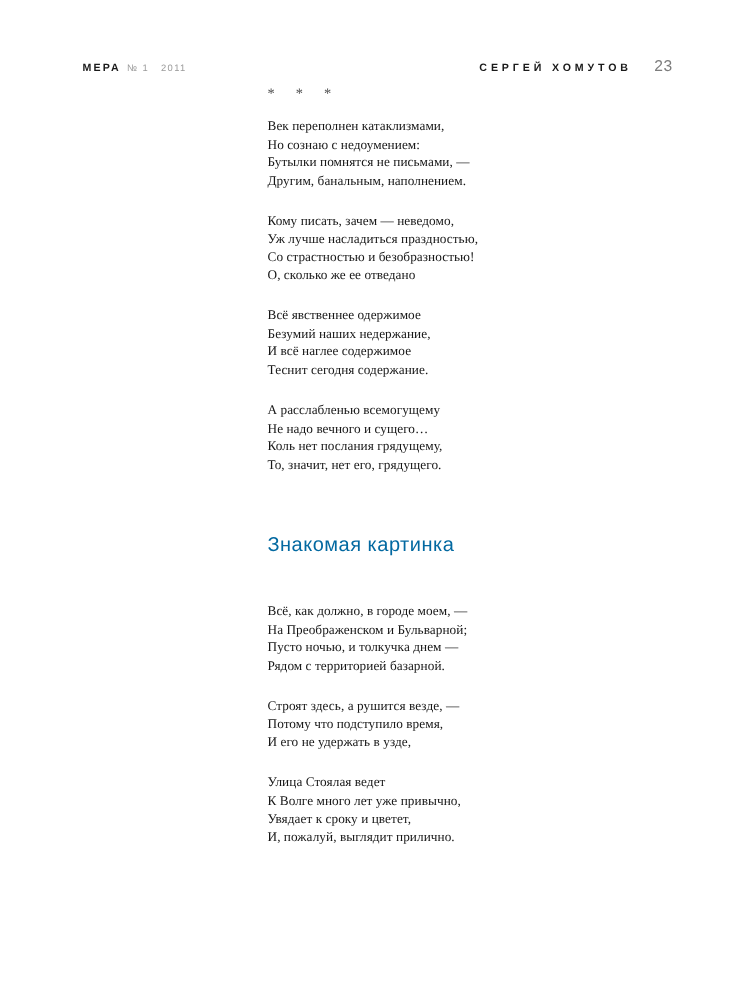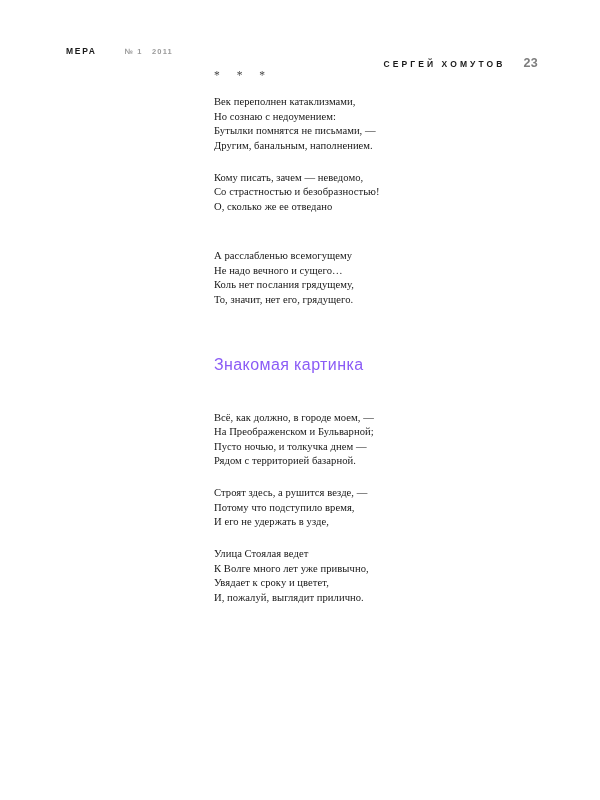--- a/index.html
+++ b/index.html
@@ -24,63 +24,62 @@
 
   
   .running-head {
     position: absolute;
     top: 46px;
     left: 66px;
     right: 62px;
     height: 16px;
     display: flex;
     align-items: baseline;
-    flex-direction: column;
   }
   .rh-left {
     display: flex;
     align-items: baseline;
     white-space: nowrap;
   }
   .journal-name {
     font-family: "Liberation Sans", "DejaVu Sans", sans-serif;
     font-size: 8.5px;
     font-weight: 700;
     letter-spacing: 1.7px;
     color: #1a1a1a;
     text-transform: uppercase;
   }
   .issue-info {
     font-family: "Liberation Sans", "DejaVu Sans", sans-serif;
     font-size: 7.5px;
-    font-weight: 700;
+    font-weight: 400;
     letter-spacing: 1.1px;
     color: #9a9a9a;
-    margin-left: 28px;
+    margin-left: 5px;
     white-space: pre;
   }
   .rh-right {
     margin-left: auto;
     display: flex;
     align-items: baseline;
     white-space: nowrap;
   }
   .author-name {
     font-family: "Liberation Sans", "DejaVu Sans", sans-serif;
     font-size: 8.5px;
     font-weight: 700;
     letter-spacing: 3.1px;
     color: #1a1a1a;
     text-transform: uppercase;
     margin-left: 48px;
   }
   .page-number {
     font-family: "Liberation Sans", "DejaVu Sans", sans-serif;
     font-size: 12.5px;
-    font-weight: 700;
+    font-weight: 400;
     color: #7d7d7d;
     margin-left: 18px;
     letter-spacing: 0.3px;
   }
 
   
   .content {
     position: absolute;
     top: 68px;
     left: 214px;
@@ -98,21 +97,21 @@
     color: #444444;
     line-height: 14px;
     margin: 0 0 13px 0;
     height: 14px;
   }
 
   .poem-title {
     font-family: "Liberation Sans", "DejaVu Sans", sans-serif;
     font-size: 16px;
     font-weight: 300;
-    color: #8b5cf6;
+    color: #0369a1;
     letter-spacing: 0.4px;
     line-height: 20px;
     margin: 0;
     white-space: nowrap;
   }
 
   .stanza {
     margin: 0;
     padding: 0;
   }
@@ -153,25 +152,32 @@
       <div class="stanza">
         <div class="line">Век переполнен катаклизмами,</div>
         <div class="line">Но сознаю с недоумением:</div>
         <div class="line">Бутылки помнятся не письмами, —</div>
         <div class="line">Другим, банальным, наполнением.</div>
       </div>
       <div class="gap-stanza"></div>
 
       <div class="stanza">
         <div class="line">Кому писать, зачем — неведомо,</div>
+        <div class="line">Уж лучше насладиться праздностью,</div>
         <div class="line">Со страстностью и безобразностью!</div>
         <div class="line">О, сколько же ее отведано</div>
       </div>
       <div class="gap-stanza"></div>
 
+      <div class="stanza">
+        <div class="line">Всё явственнее одержимое</div>
+        <div class="line">Безумий наших недержание,</div>
+        <div class="line">И всё наглее содержимое</div>
+        <div class="line">Теснит сегодня содержание.</div>
+      </div>
       <div class="gap-stanza"></div>
 
       <div class="stanza">
         <div class="line">А расслабленью всемогущему</div>
         <div class="line">Не надо вечного и сущего…</div>
         <div class="line">Коль нет послания грядущему,</div>
         <div class="line">То, значит, нет его, грядущего.</div>
       </div>
     </div>
 

